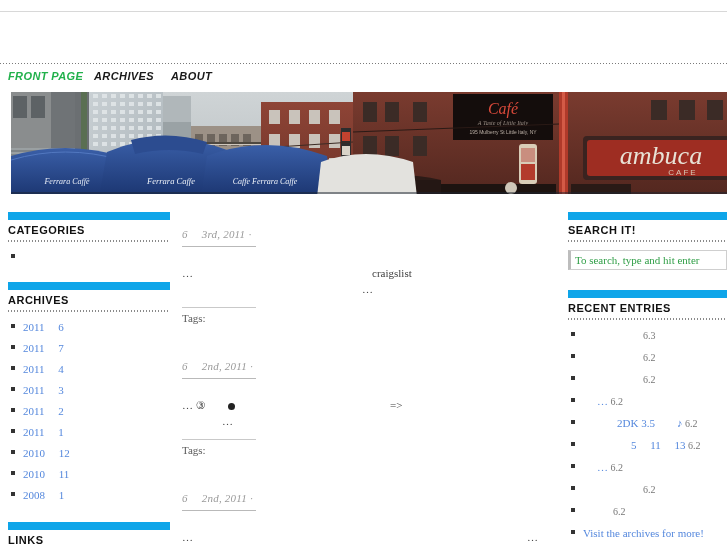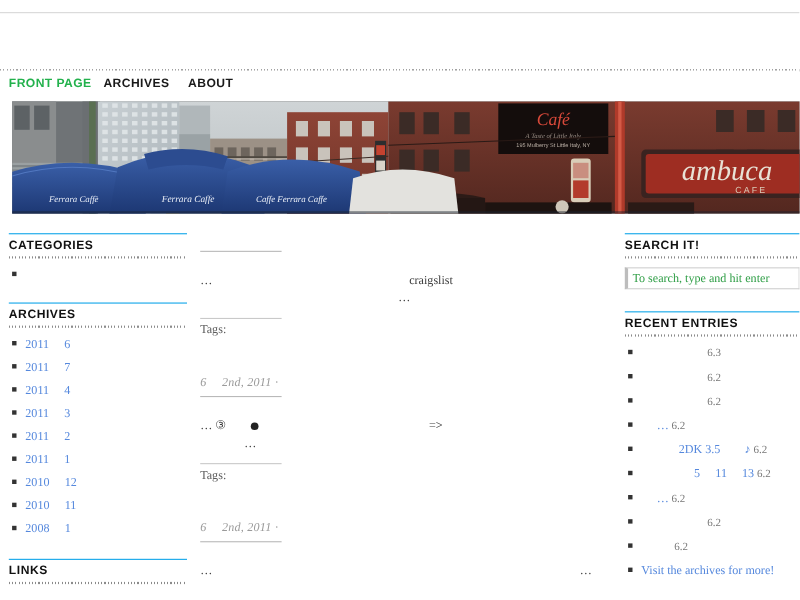--- a/index.html
+++ b/index.html
@@ -28,20 +28,21 @@
     position: absolute; left: 0; top: 63px;
     width: 727px; height: 2px;
     background-image: repeating-linear-gradient(to right, #7a7a7a 0px, #7a7a7a 1px, rgba(255,255,255,0) 1px, rgba(255,255,255,0) 3px);
   }
 
   
   #nav {
     position: absolute; left: 0; top: 64px;
     width: 727px; height: 28px;
     background: #ffffff;
+    font-style: italic;
   }
   .nav-item {
     position: absolute; top: 6px;
     font-size: 11px;
     font-weight: bold;
     letter-spacing: 0.4px;
     color: #1a1a1a;
     text-decoration: none;
     white-space: nowrap;
     cursor: pointer;
@@ -97,21 +98,21 @@
     width: 372px;
   }
   #col-right {
     position: absolute; left: 568px; top: 212px;
     width: 159px;
   }
 
   
   .widget { margin-bottom: 20px; }
   .widget-head {
-    border-top: 1px solid #0ea5e9;
+    border-top: 8px solid #0ea5e9;
     padding-top: 4px;
   }
   .widget-title {
     font-size: 11px; font-weight: bold;
     letter-spacing: 0.5px;
     color: #111;
     padding-bottom: 4px;
   }
   .widget-dots {
     height: 2px;
@@ -466,20 +467,21 @@
       </div>
       <div class="widget-dots"></div>
 
     </div>
 
   </div>
 
   <div id="col-main">
     <div id="posts-container">
         <div class="post">
+          <div class="post-meta">6  3rd, 2011<span class="sep"> ·</span></div>
           <div class="post-rule-top"></div>
           <div class="post-body">
             <span class="frag" style="left: 0px; top: 0px;">…</span>
             <span class="frag" style="left: 190px; top: 0px;">craigslist</span>
             <span class="frag" style="left: 180px; top: 16px;">…</span>
           </div>
           <div class="post-rule-bot"></div>
           <div class="post-tags">Tags:</div>
         </div>
         <div class="post">

